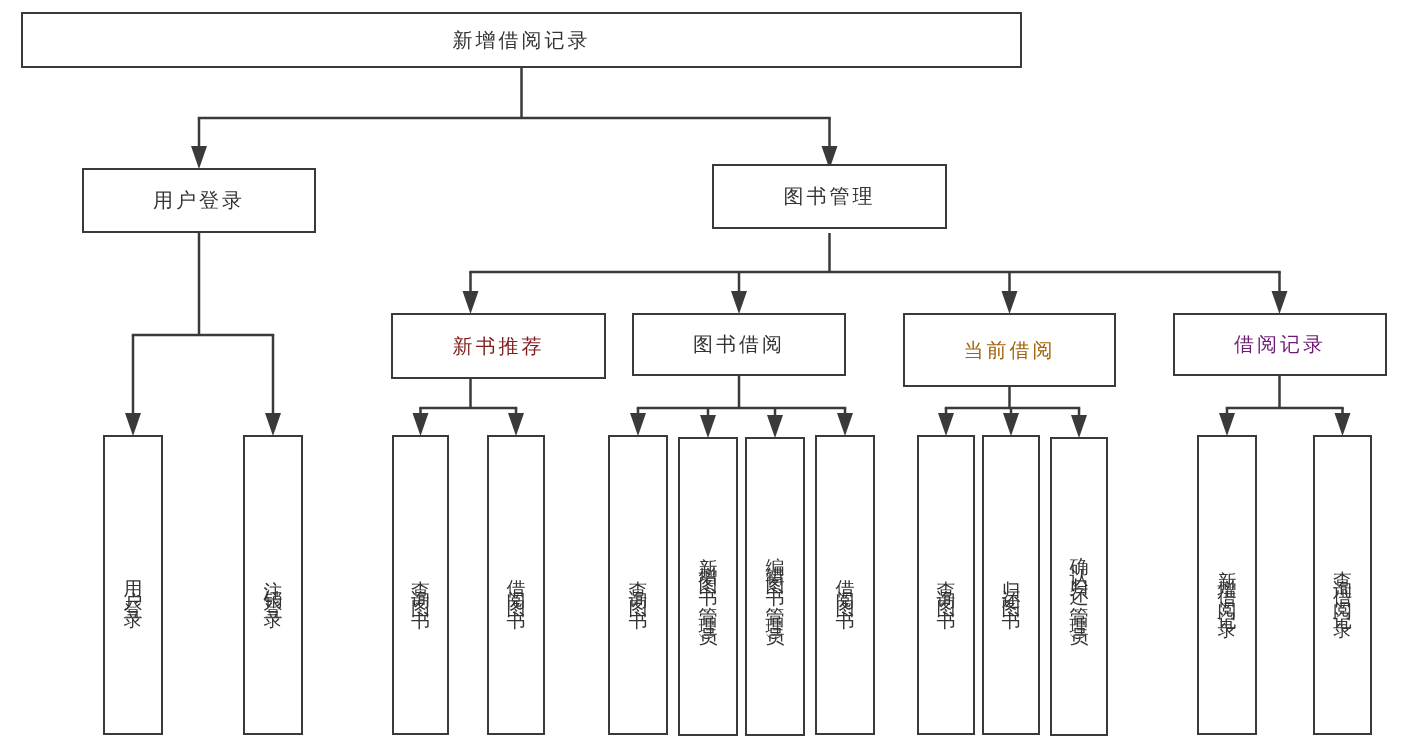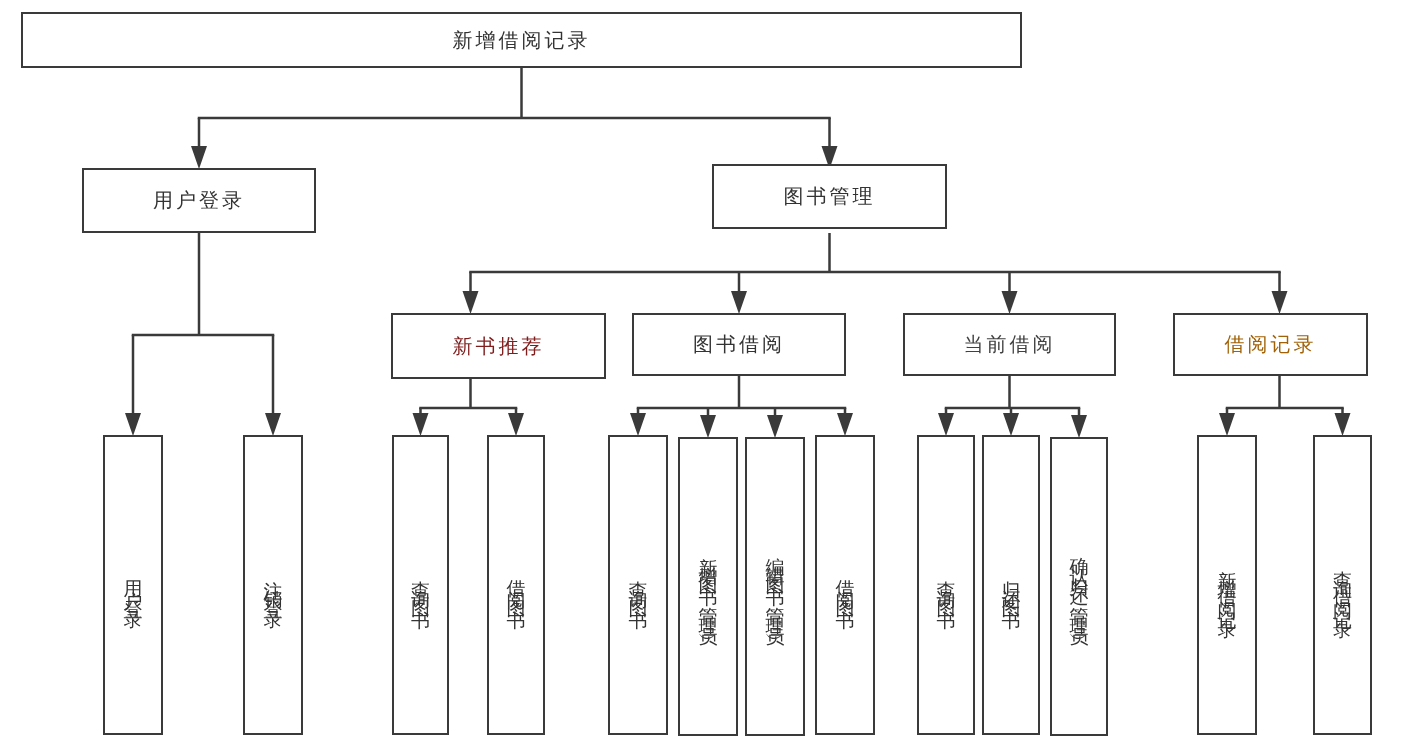--- a/index.html
+++ b/index.html
@@ -110,24 +110,24 @@
     </div>
     <div class="node" style="left: 712px; top: 164px; width: 235px; height: 65px; border-color: rgb(58, 58, 58); color: rgb(51, 51, 51);">
       <span>图书管理</span>
     </div>
     <div class="node" style="left: 363px; top: 313px; width: 215px; height: 66px; border-color: rgb(58, 58, 58); color: #7f1d1d; margin-left: 28px;">
       <span>新书推荐</span>
     </div>
     <div class="node" style="left: 632px; top: 313px; width: 214px; height: 63px; border-color: rgb(58, 58, 58); color: rgb(51, 51, 51); justify-content: center;">
       <span>图书借阅</span>
     </div>
-    <div class="node" style="left: 903px; top: 313px; width: 213px; height: 63px; border-color: rgb(58, 58, 58); color: #404040;">
+    <div class="node" style="left: 903px; top: 313px; width: 213px; height: 74px; border-color: rgb(58, 58, 58); color: #a16207;">
       <span>当前借阅</span>
     </div>
-    <div class="node" style="left: 1173px; top: 313px; width: 195px; height: 63px; border-color: rgb(58, 58, 58); color: #a16207;">
+    <div class="node" style="left: 1173px; top: 313px; width: 214px; height: 63px; border-color: rgb(58, 58, 58); color: #701a75;">
       <span>借阅记录</span>
     </div>
     <div class="node vertical" style="left: 103px; top: 435px; width: 60px; height: 300px; border-color: rgb(58, 58, 58); color: rgb(51, 51, 51);">
       <span>用户登录</span>
     </div>
     <div class="node vertical" style="left: 243px; top: 435px; width: 60px; height: 300px; border-color: rgb(58, 58, 58); color: rgb(51, 51, 51);">
       <span>注销登录</span>
     </div>
     <div class="node vertical" style="left: 392px; top: 435px; width: 57px; height: 300px; border-color: rgb(58, 58, 58); color: rgb(51, 51, 51);">
       <span>查询图书</span>

